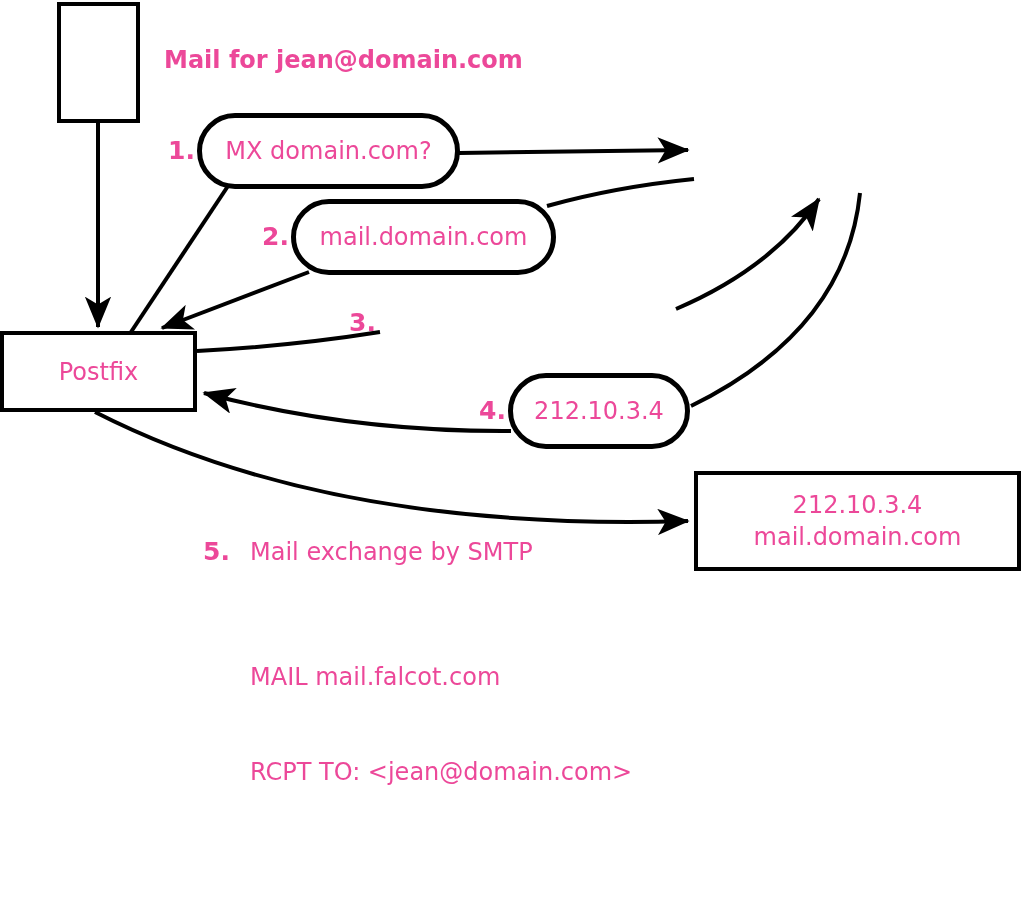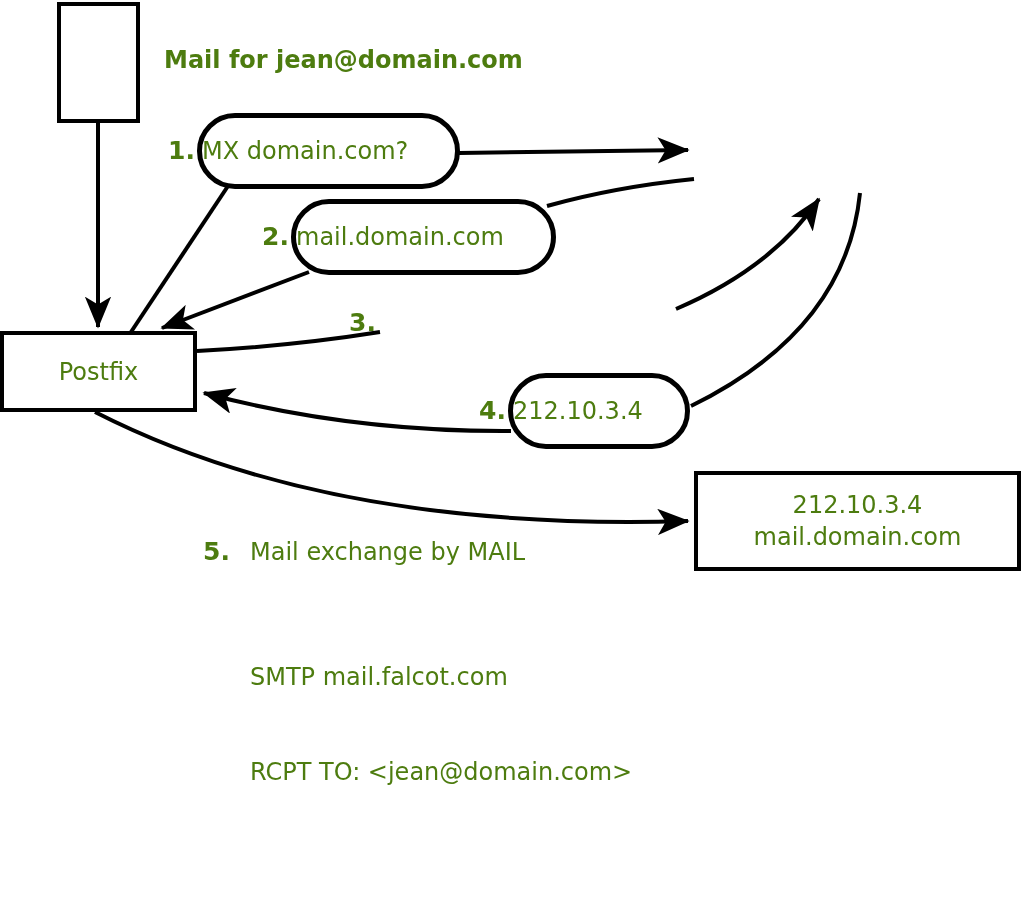--- a/index.html
+++ b/index.html
@@ -7,21 +7,21 @@
     padding: 0;
     background: #ffffff;
   }
   .stage {
     position: relative;
     width: 1024px;
     height: 919px;
     overflow: hidden;
     background: #ffffff;
     font-family: "DejaVu Sans", "Liberation Sans", sans-serif;
-    color: #4d7c0f;
+    color: #ec4899;
   }
   svg.connectors {
     position: absolute;
     left: 0; top: 0;
     width: 1024px; height: 919px;
   }
   svg.connectors path {
     fill: none;
     stroke: #000000;
     stroke-width: 4;
@@ -43,20 +43,21 @@
   .dns { left: 694px; top: 96px; width: 327px; height: 96px; }
   .mailserver { left: 694px; top: 471px; width: 327px; height: 100px; flex-direction: column; }
   .pill {
     position: absolute;
     box-sizing: border-box;
     border: 5px solid #000000;
     border-radius: 38px;
     background: #ffffff;
     display: flex;
     align-items: center;
+    justify-content: center;
     font-size: 24px;
     white-space: nowrap;
   }
   .pill1 { left: 197px; top: 113px; width: 263px; height: 76px; }
   .pill2 { left: 291px; top: 199px; width: 265px; height: 76px; }
   .pill3 { left: 378px; top: 285px; width: 304px; height: 76px; }
   .pill4 { left: 508px; top: 373px; width: 182px; height: 76px; }
   .num {
     position: absolute;
     width: 40px;
@@ -142,24 +143,24 @@
   </div>
 
   <div class="num num3">3.</div>
 
   <div class="num num4">4.</div>
   <div class="pill pill4">
     <span>212.10.3.4</span>
   </div>
 
   <div class="num num5">5.</div>
-  <div class="step5-label">Mail exchange by MAIL</div>
+  <div class="step5-label">Mail exchange by SMTP</div>
 
   <div class="smtp">
-    <div class="smtp-line">SMTP mail.falcot.com</div>
+    <div class="smtp-line">MAIL mail.falcot.com</div>
     <div class="smtp-line">RCPT TO: &lt;jean@domain.com&gt;</div>
     
     
     
     
     
     
     
   </div>
 

